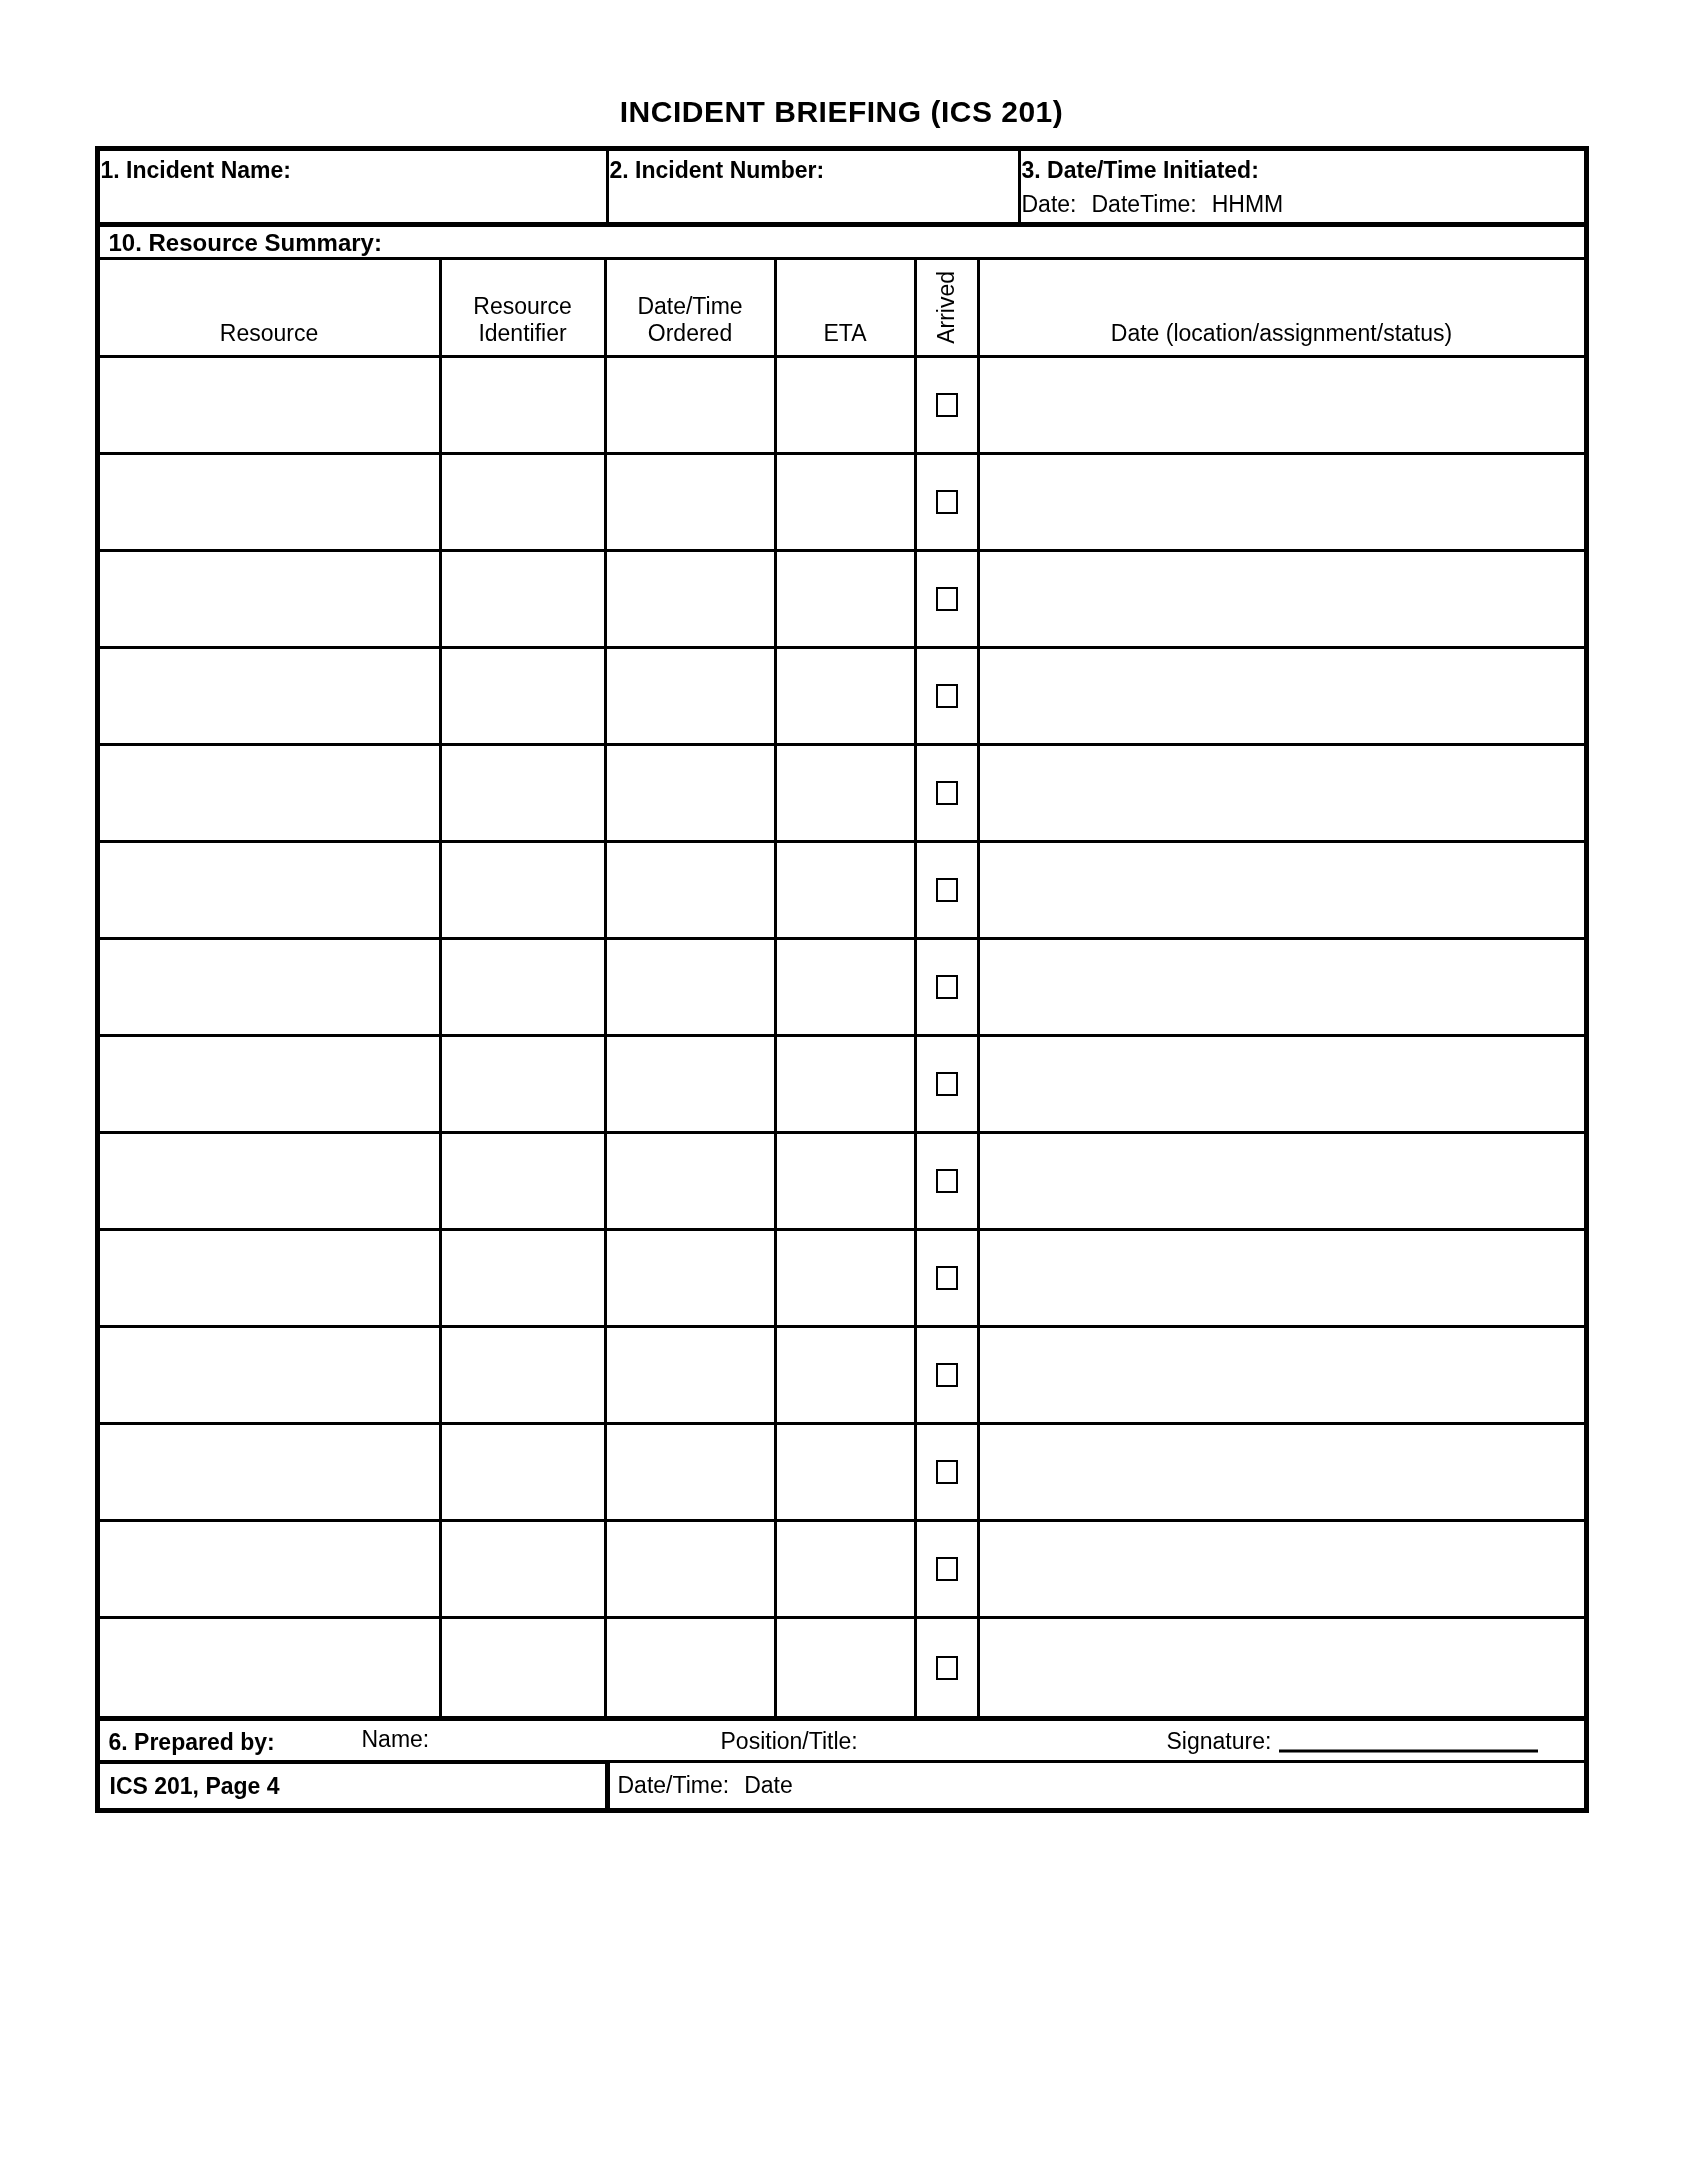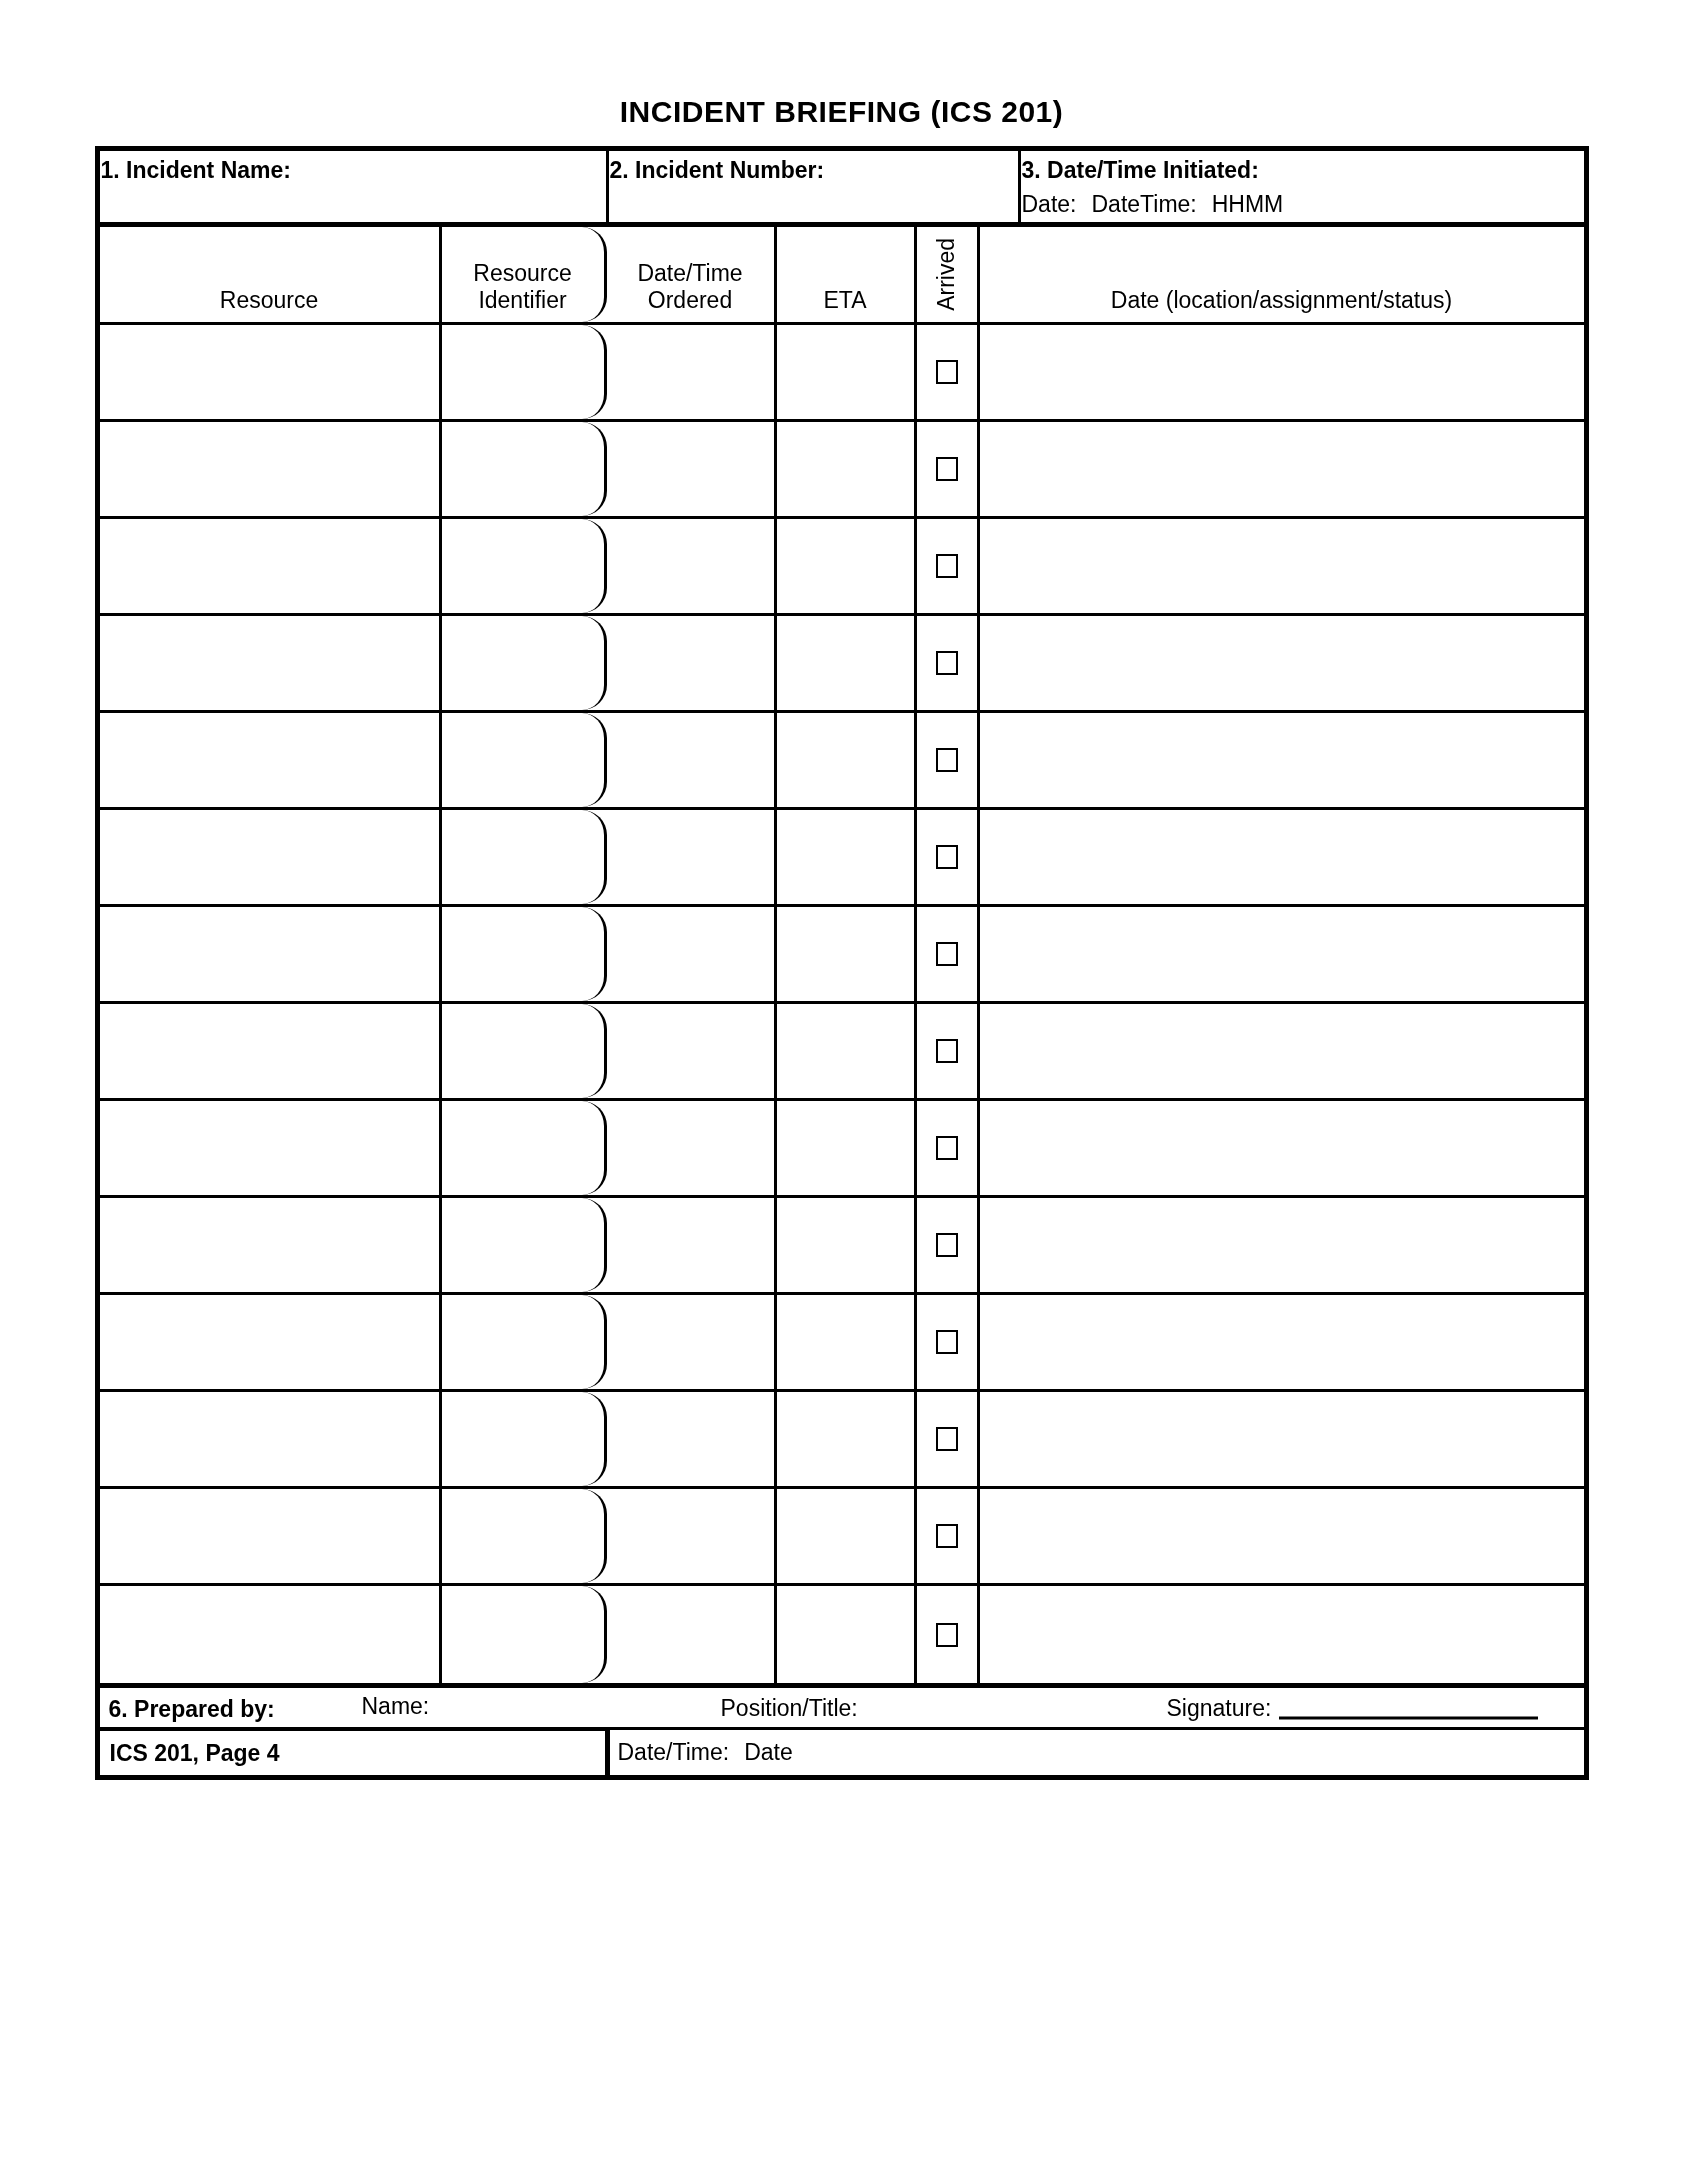--- a/index.html
+++ b/index.html
@@ -48,21 +48,21 @@
     display:flex; align-items:flex-end; justify-content:center;
     text-align:center;
     font-size:23px; line-height:1.18;
     padding-bottom:8px;
     border-right:3px solid #000;
   }
   .body-row { display:flex; height:97px; border-bottom:3px solid #000; }
   .body-row:last-child { border-bottom:none; }
   .td { border-right:3px solid #000; }
   .col-resource  { width:342px; }
-  .col-identifier{ width:165px;border-radius:25px; }
+  .col-identifier{ width:165px; }
   .col-ordered   { width:170px; }
   .col-eta       { width:140px; }
   .col-arrived   { width:63px; }
   .col-notes     { flex:1; border-right:none; }
   .th.col-arrived { align-items:center; justify-content:center; padding-bottom:0; }
   .vertical-text {
     writing-mode:vertical-rl;
     transform:rotate(180deg);
     font-size:23px;
     white-space:nowrap;
@@ -130,20 +130,21 @@
         <span class="hdr-label">2. Incident Number:</span>
       </div>
       <div class="hdr-cell cell-datetime">
         <span class="hdr-label">3. Date/Time Initiated:</span>
         <div class="dt-line">
           <span>Date:</span><span class="ph ph-gap">Date</span><span>Time:</span><span class="ph ph-gap">HHMM</span>
         </div>
       </div>
     </div>
 
+    <div class="section-bar">10. Resource Summary:</div>
 
     <div class="thead-row">
       <div class="th col-resource">Resource</div>
       <div class="th col-identifier">Resource Identifier</div>
       <div class="th col-ordered">Date/Time Ordered</div>
       <div class="th col-eta">ETA</div>
       <div class="th col-arrived">
         <span class="vertical-text">Arrived</span>
       </div>
       <div class="th col-notes">Date (location/assignment/status)</div>

